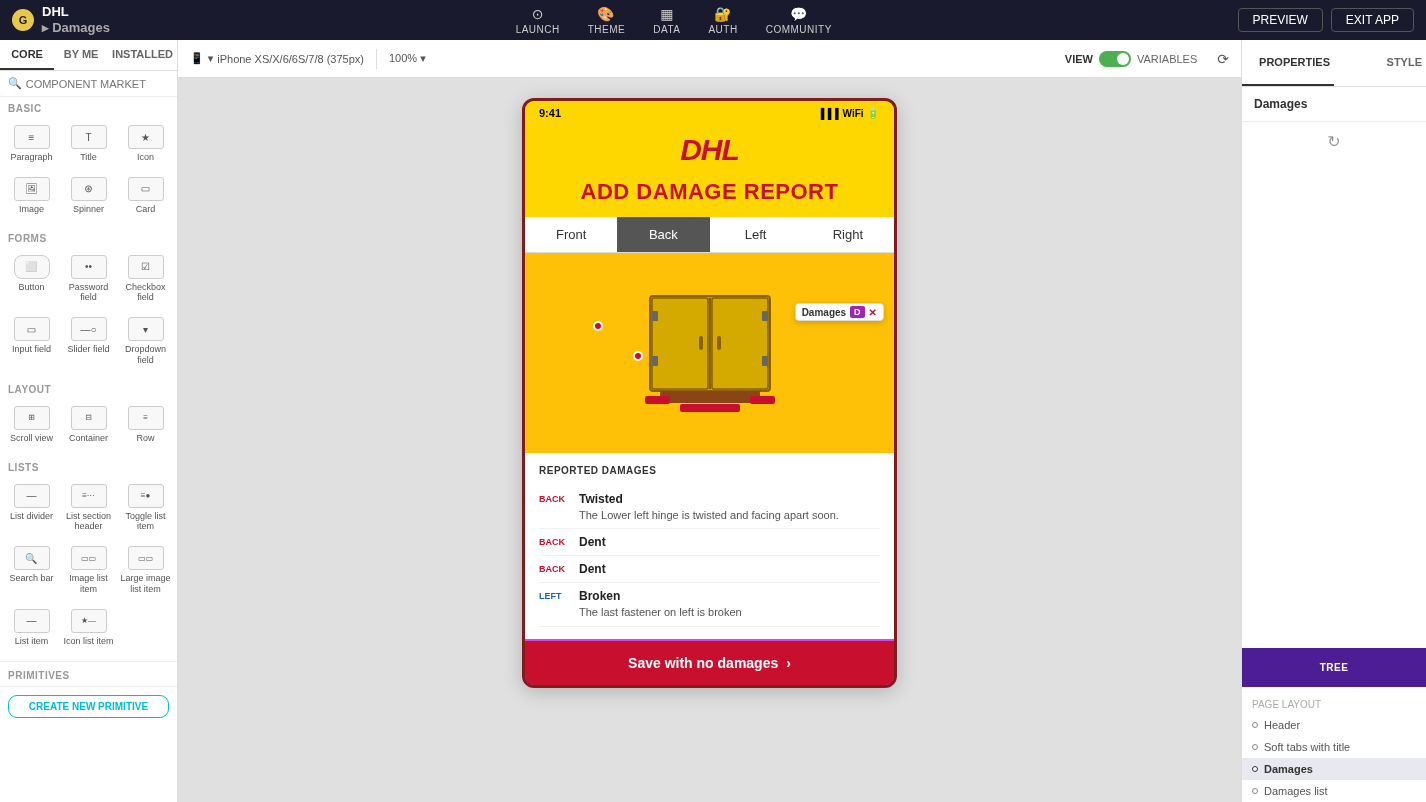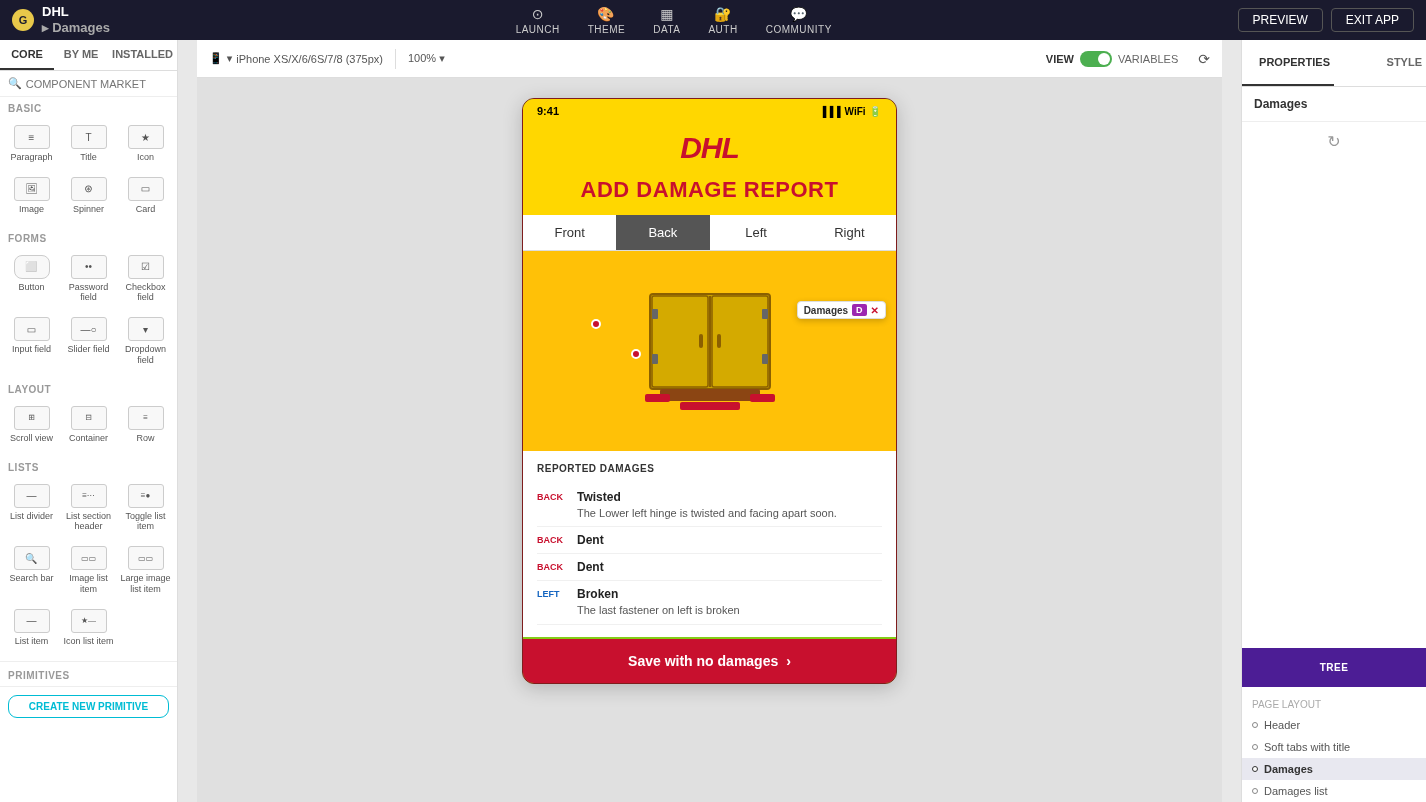--- a/index.html
+++ b/index.html
@@ -13,21 +13,21 @@
     .top-bar-app-name .app-title { color: white; font-size: 13px; font-weight: 600; line-height: 1.2; }
     .top-bar-app-name .app-sub { color: #aaa; font-size: 13px; line-height: 1.2; }
     .top-bar-nav { display: flex; align-items: center; gap: 28px; margin: 0 auto; }
     .nav-item { display: flex; flex-direction: column; align-items: center; gap: 2px; color: #ccc; cursor: pointer; }
     .nav-item .nav-icon { font-size: 14px; }
     .nav-item .nav-label { font-size: 10px; letter-spacing: 0.5px; }
     .top-bar-actions { display: flex; gap: 8px; }
     .top-btn { background: transparent; border: 1px solid #555; color: white; padding: 4px 14px; border-radius: 4px; font-size: 12px; cursor: pointer; }
 
     
-    .main { display: flex; flex: 1; overflow: hidden; gap: 19px; }
+    .main { display: flex; flex: 1; overflow: hidden; }
 
     
     .left-sidebar { width: 178px; background: white; border-right: 1px solid #ddd; display: flex; flex-direction: column; overflow-y: auto; flex-shrink: 0; }
     .sidebar-tabs { display: flex; border-bottom: 1px solid #ddd; }
     .sidebar-tab { flex: 1; text-align: center; padding: 8px 4px; font-size: 11px; font-weight: 600; color: #666; cursor: pointer; border-bottom: 2px solid transparent; }
     .sidebar-tab.active { color: #333; border-bottom: 2px solid #333; }
     .search-bar { padding: 6px 8px; border-bottom: 1px solid #eee; display: flex; align-items: center; gap: 4px; }
     .search-bar input { border: none; outline: none; font-size: 11px; color: #666; width: 100%; background: transparent; }
     .search-icon { color: #999; font-size: 11px; }
     .section-label { padding: 6px 8px 3px; font-size: 10px; font-weight: 700; color: #999; letter-spacing: 0.5px; }
@@ -48,21 +48,21 @@
     .canvas-spacer { flex: 1; }
     .view-toggle { display: flex; align-items: center; gap: 6px; font-size: 11px; }
     .toggle-label { color: #333; font-weight: 600; }
     .toggle-track { width: 32px; height: 16px; background: #4caf50; border-radius: 8px; position: relative; cursor: pointer; }
     .toggle-thumb { width: 12px; height: 12px; background: white; border-radius: 50%; position: absolute; top: 2px; right: 2px; }
     .variables-label { color: #666; font-size: 11px; }
     .refresh-icon-btn { font-size: 14px; color: #555; cursor: pointer; margin-left: 8px; }
 
     
     .canvas-area { flex: 1; display: flex; align-items: flex-start; justify-content: center; padding: 20px; overflow: auto; }
-    .phone-frame { width: 375px; background: #84cc16; border-radius: 12px; overflow: hidden; box-shadow: 0 4px 20px rgba(0,0,0,0.2); border: 1px solid #7f1d1d; position: relative; }
+    .phone-frame { width: 375px; background: #d946ef; border-radius: 12px; overflow: hidden; box-shadow: 0 4px 20px rgba(0,0,0,0.2); border: 3px solid #7f1d1d; position: relative; }
     .phone-status-bar { background: #ffd700; display: flex; justify-content: space-between; align-items: center; padding: 6px 14px; font-size: 11px; font-weight: 600; }
     .status-right { display: flex; align-items: center; gap: 4px; font-size: 10px; }
     .dhl-header { background: #ffd700; display: flex; justify-content: center; padding: 8px 0 6px; }
     .dhl-logo { color: #c8102e; font-size: 28px; font-weight: 900; font-style: italic; letter-spacing: -1px; }
     .page-title-section { background: #ffd700; text-align: center; padding: 6px 0 12px; }
     .page-title { color: #c8102e; font-size: 22px; font-weight: 900; letter-spacing: 0.5px; }
     .tabs-row { background: white; display: flex; border-bottom: 1px solid #ddd; }
     .tab-btn { flex: 1; padding: 10px 4px; text-align: center; font-size: 13px; font-weight: 500; color: #333; cursor: pointer; background: white; border: none; }
     .tab-btn.active { background: #555; color: white; }
     .phone-image-area { background: #ffc107; height: 200px; position: relative; display: flex; align-items: center; justify-content: center; }

